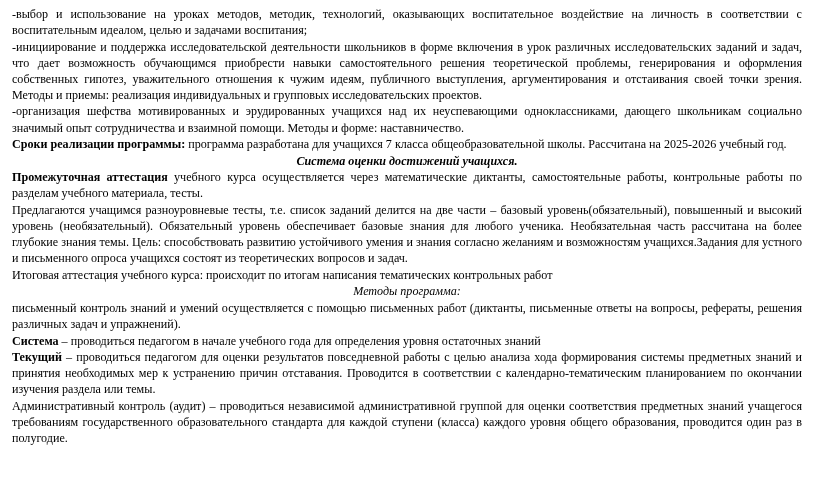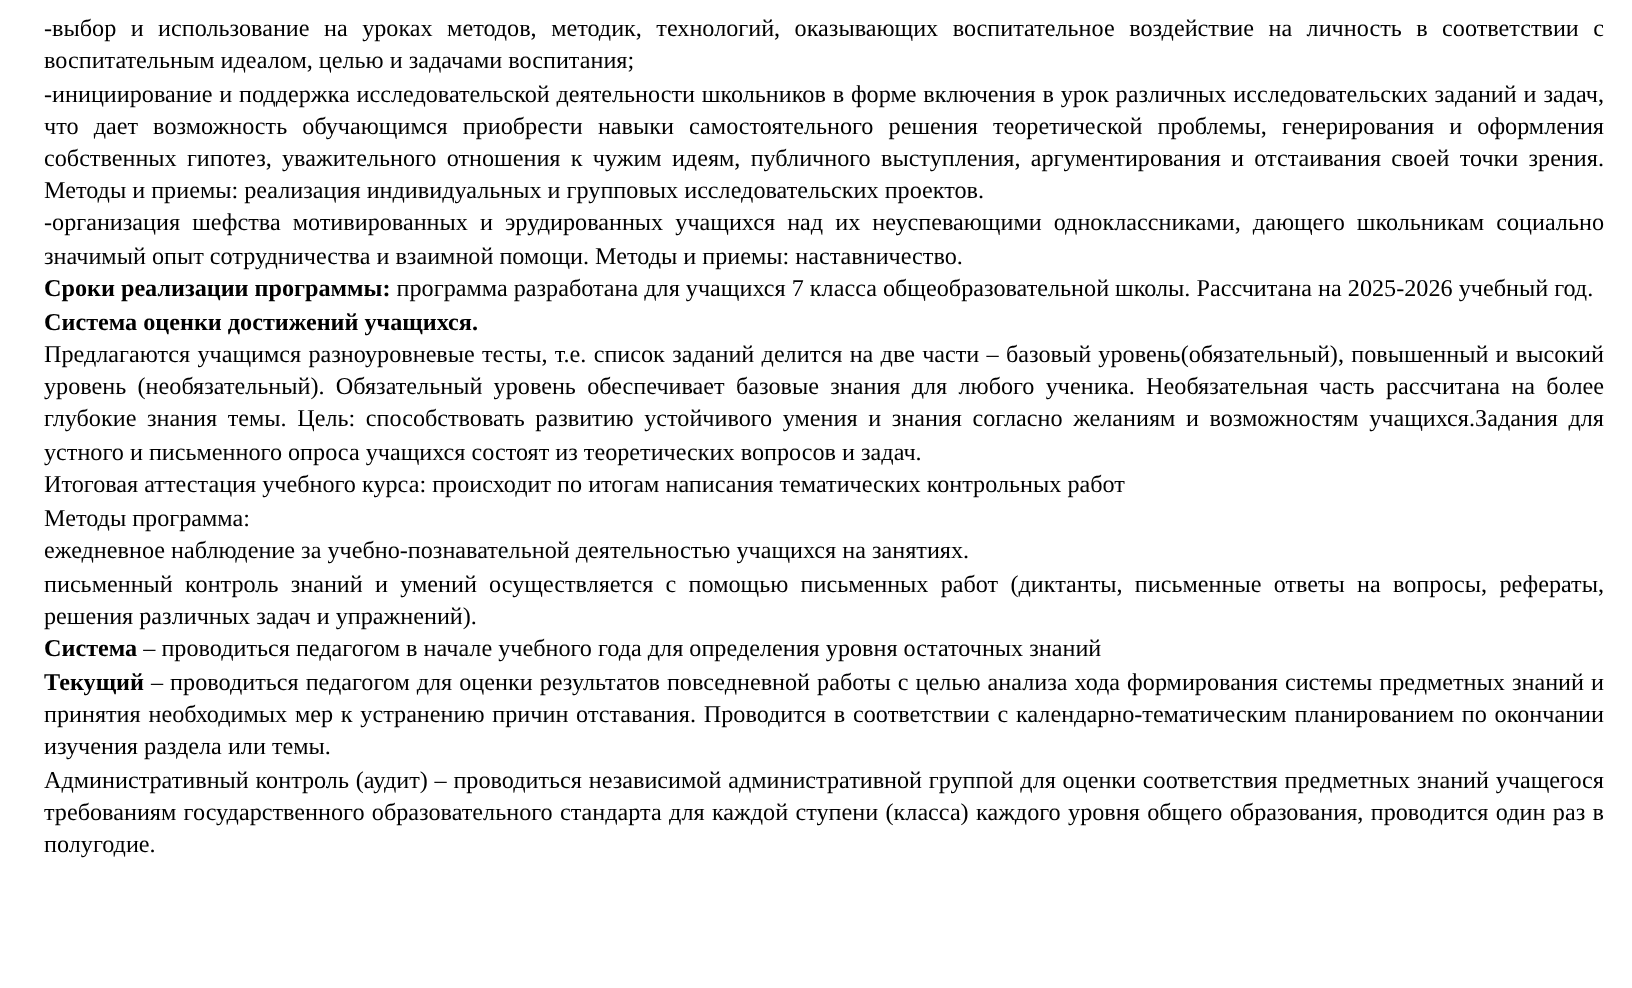--- a/index.html
+++ b/index.html
@@ -11,48 +11,49 @@
     height: 494px;
     background: #ffffff;
     font-family: "Liberation Serif", serif;
     color: #000000;
     overflow: hidden;
   }
   .page {
     box-sizing: border-box;
     width: 816px;
     height: 494px;
-    padding: 6px 14px 0 22px;
+    padding: 6px 14px 0 12px;
   }
   p {
     margin: 0 0 0.5px 0;
     font-size: 12.1px;
     line-height: 1.33;
     text-align: justify;
     text-justify: inter-word;
   }
   p.nojust {
-    text-align: left;
+    text-align: center;
+    font-style: italic;
   }
   b {
     font-weight: bold;
   }
 </style>
 </head>
 <body>
 
 <div class="page">
   <div id="doc-body">
       <p><span>-выбор и использование на уроках методов, методик, технологий, оказывающих воспитательное воздействие на личность в соответствии с воспитательным идеалом, целью и задачами воспитания;</span></p>
       <p><span>-инициирование и поддержка исследовательской деятельности школьников в форме включения в урок различных исследовательских заданий и задач, что дает возможность обучающимся приобрести навыки самостоятельного решения теоретической проблемы, генерирования и оформления собственных гипотез, уважительного отношения к чужим идеям, публичного выступления, аргументирования и отстаивания своей точки зрения. Методы и приемы: реализация индивидуальных и групповых исследовательских проектов.</span></p>
-      <p><span>-организация шефства мотивированных и эрудированных учащихся над их неуспевающими одноклассниками, дающего школьникам социально значимый опыт сотрудничества и взаимной помощи. Методы и приемы: наставничество.</span></p>
+      <p><span>-организация шефства мотивированных и эрудированных учащихся над их неуспевающими одноклассниками, дающего школьникам социально значимый опыт сотрудничества и взаимной помощи. Методы и форме: наставничество.</span></p>
       <p><span><b>Сроки реализации программы:</b></span><span> программа разработана для учащихся 7 класса общеобразовательной школы. Рассчитана на 2025-2026  учебный год.</span></p>
       <p class="nojust"><span><b>Система оценки достижений учащихся.</b></span></p>
+      <p><span><b>Промежуточная аттестация</b></span><span> учебного курса осуществляется через математические диктанты, самостоятельные работы, контрольные работы по разделам учебного материала, тесты.</span></p>
       <p><span>Предлагаются учащимся разноуровневые тесты, т.е. список заданий делится на две части – базовый уровень(обязательный), повышенный и высокий уровень (необязательный). Обязательный уровень обеспечивает базовые знания для любого ученика. Необязательная часть рассчитана на более глубокие знания темы. Цель: способствовать развитию устойчивого умения и знания согласно желаниям и возможностям учащихся.Задания для устного и письменного опроса учащихся состоят из теоретических вопросов и задач.</span></p>
       <p><span>Итоговая аттестация учебного курса: происходит по итогам написания тематических контрольных работ</span></p>
       <p class="nojust"><span>Методы программа:</span></p>
-      <p><span>ежедневное наблюдение за учебно-познавательной деятельностью учащихся на занятиях.</span></p>
       <p><span>письменный контроль знаний и умений осуществляется с помощью письменных работ (диктанты, письменные ответы на вопросы, рефераты, решения различных задач и упражнений).</span></p>
       <p><span><b>Система</b></span><span> – проводиться педагогом в начале учебного года для определения уровня остаточных знаний</span></p>
       <p><span><b>Текущий</b></span><span> – проводиться педагогом для оценки результатов повседневной работы с целью анализа хода формирования системы предметных знаний и принятия необходимых мер к устранению причин отставания. Проводится в соответствии с календарно-тематическим планированием по окончании изучения раздела или темы.</span></p>
       <p><span>Административный контроль (аудит) – проводиться независимой административной группой для оценки соответствия предметных знаний учащегося требованиям государственного образовательного стандарта для каждой ступени (класса) каждого уровня общего образования, проводится один раз в полугодие.</span></p>
     </div>
 </div>
 
 </body></html>

